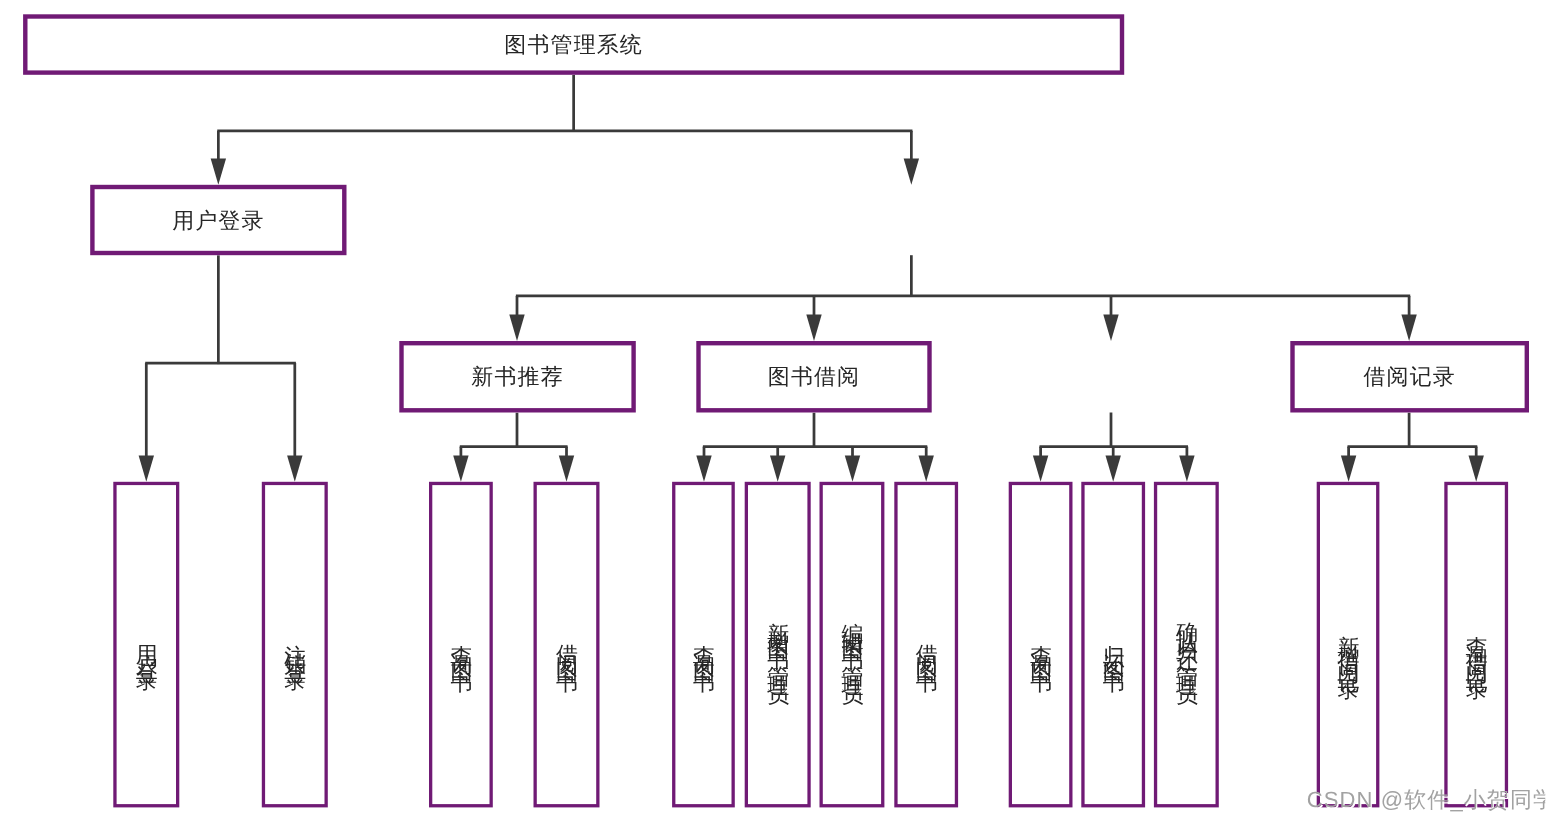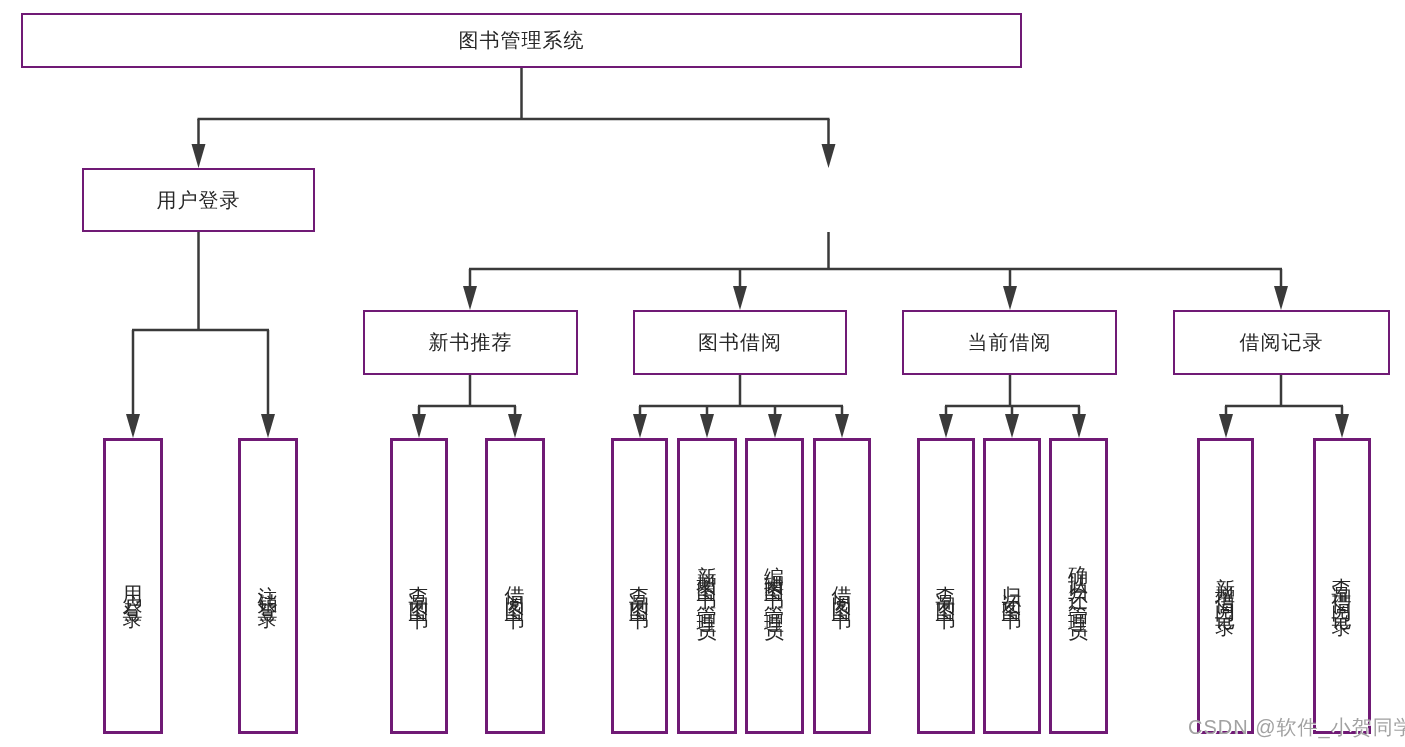--- a/index.html
+++ b/index.html
@@ -28,21 +28,21 @@
     stroke-width: 2.5;
   }
   svg.connectors polygon {
     fill: #3a3a3a;
     stroke: none;
   }
   .box {
     position: absolute;
     box-sizing: border-box;
     background: #ffffff;
-    border: 2px solid #701a75;
+    border: 4px solid #701a75;
     display: flex;
     align-items: center;
     justify-content: center;
   }
   .box.leaf {
     border-width: 3px;
   }
   .hlabel {
     font-size: 20px;
     color: #262626;
@@ -144,23 +144,20 @@
   <div class="box" style="left:82px; top:168px; width:233px; height:64px;">
     <span class="hlabel">用户登录</span>
   </div>
 
   <div class="box" style="left:633px; top:310px; width:214px; height:65px;">
     <span class="hlabel">图书借阅</span>
   </div>
   <div class="box" style="left:363px; top:310px; width:215px; height:65px;">
     <span class="hlabel">新书推荐</span>
   </div>
-  <div class="box" style="left:902px; top:310px; width:215px; height:65px;">
-    <span class="hlabel">当前借阅</span>
-  </div>
   <div class="box" style="left:1173px; top:310px; width:217px; height:65px;">
     <span class="hlabel">借阅记录</span>
   </div>
 
   <div class="box leaf" style="left:103px; top:438px; width:60px; height:296px;">
     <span class="vlabel">用户登录</span>
   </div>
   <div class="box leaf" style="left:238px; top:438px; width:60px; height:296px;">
     <span class="vlabel">注销登录</span>
   </div>

